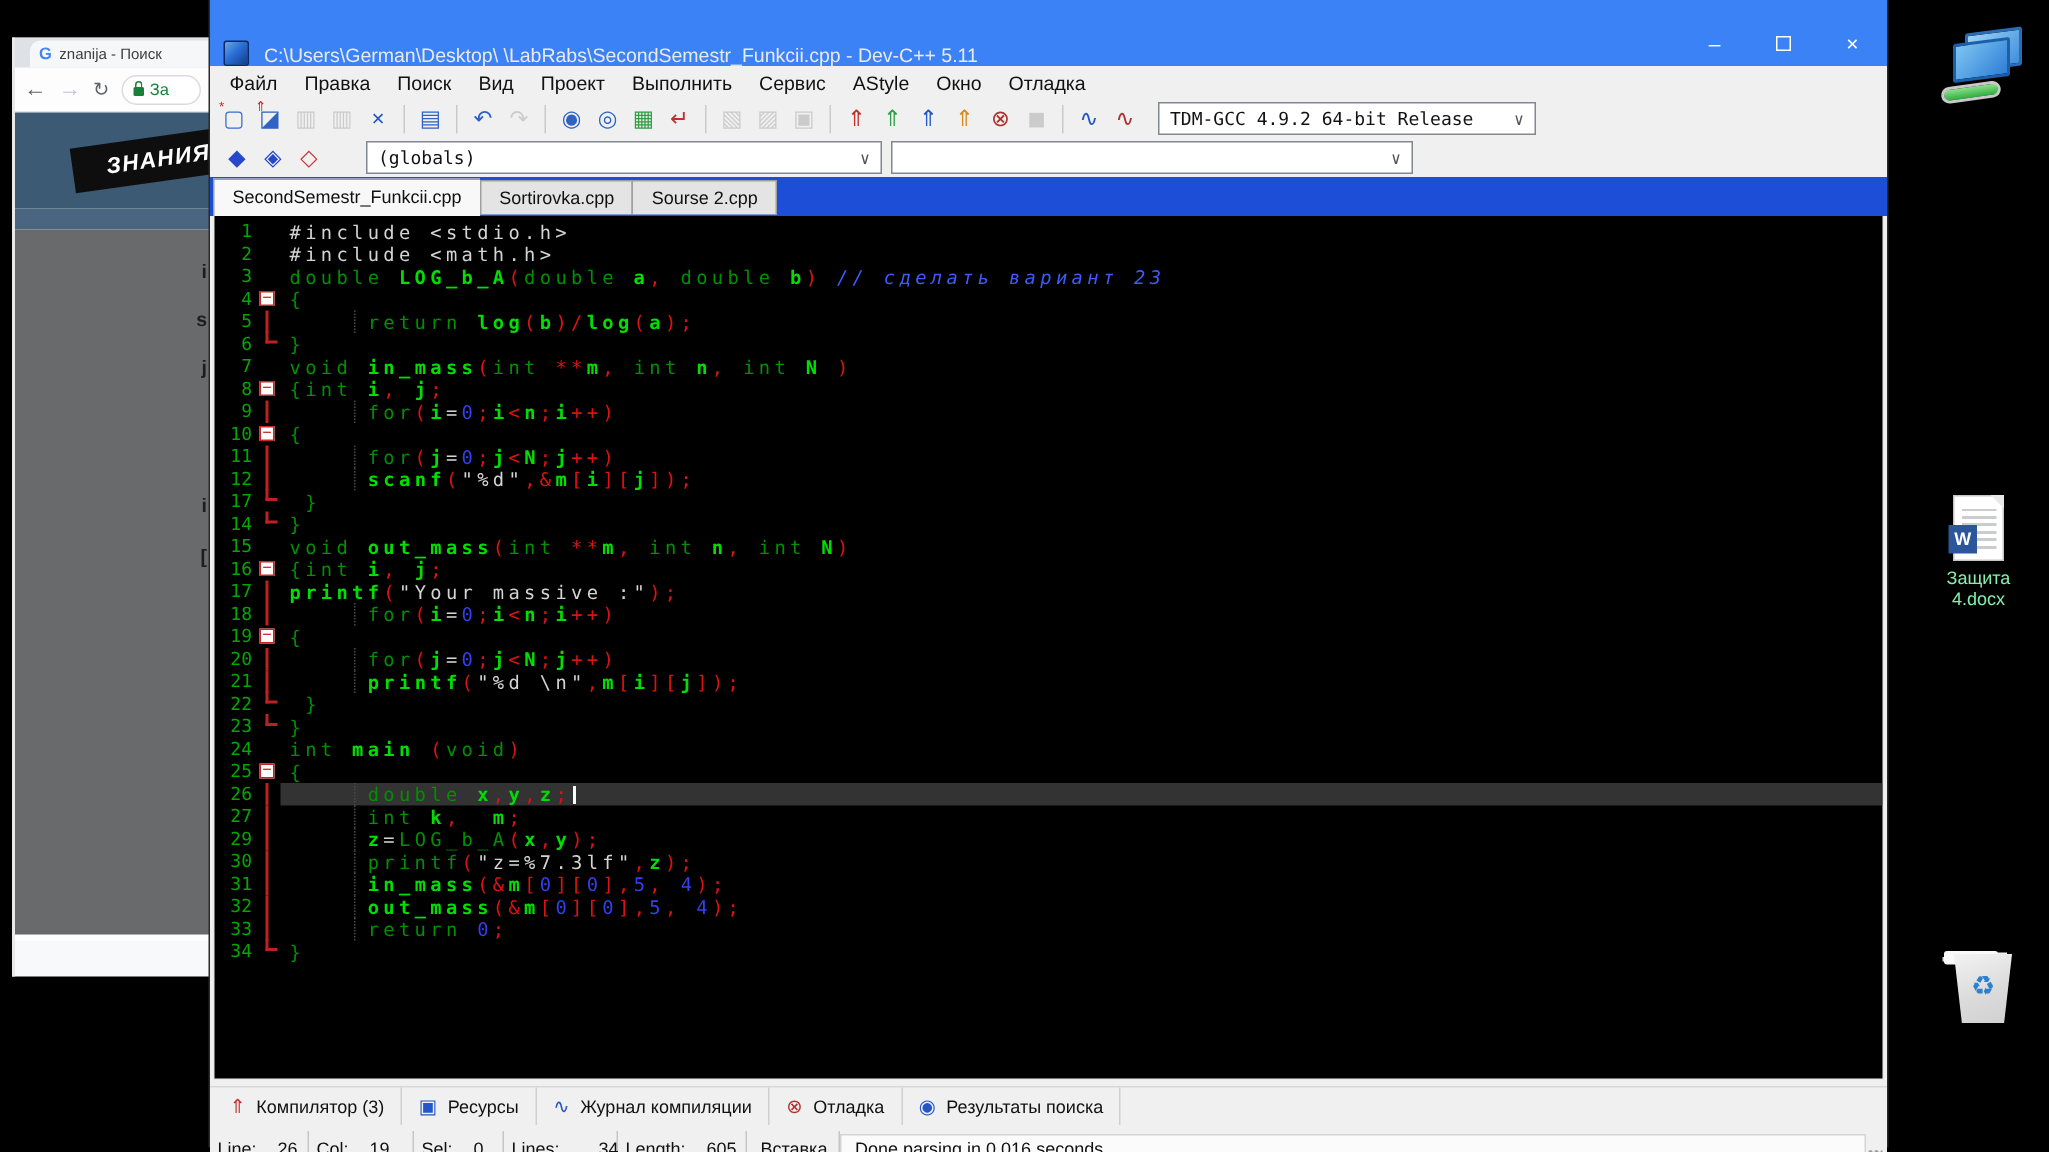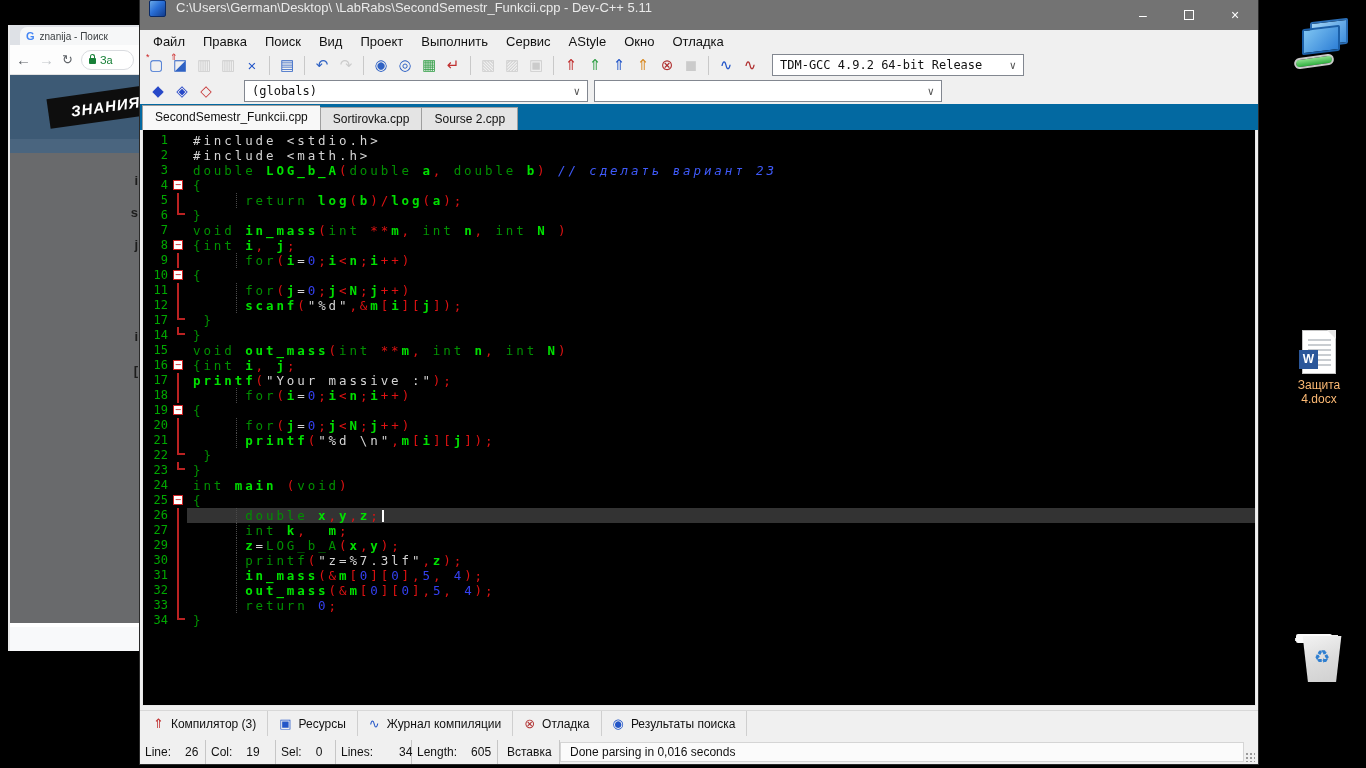--- a/index.html
+++ b/index.html
@@ -44,54 +44,54 @@
   .app-bar{position:absolute;left:4px;top:38px;width:40px;height:11px;border-radius:6px;
            background:linear-gradient(#8be08b,#2fae3f);border:2px solid #c9c9c9;transform:rotate(-8deg);}
   .dt-doc{left:1286px;top:330px;width:66px;}
   .w-page{position:relative;width:34px;height:44px;margin:0 auto;background:#fff;border:1px solid #c5c5c5;}
   .w-lines{position:absolute;left:5px;right:4px;top:5px;bottom:5px;
            background:repeating-linear-gradient(#fff 0 3px,#c9cdd1 3px 5px);}
   .w-fold{position:absolute;right:-1px;top:-1px;width:9px;height:9px;background:#e8e8e8;
           clip-path:polygon(0 0,100% 100%,100% 0);}
   .w-sq{position:absolute;left:-4px;bottom:4px;width:19px;height:19px;background:#2b579a;color:#fff;
         font-weight:bold;font-size:12px;line-height:19px;text-align:center;}
-  .dt-label{margin-top:4px;color:#fdba74;font-size:12px;line-height:14px;text-shadow:1px 1px 2px #000;}
+  .dt-label{margin-top:4px;color:#86efac;font-size:12px;line-height:14px;text-shadow:1px 1px 2px #000;}
   .dt-bin{left:1292px;top:634px;width:60px;height:62px;}
   .bin-body{position:relative;width:44px;height:48px;margin:0 auto;
             clip-path:polygon(6% 4%,94% 4%,82% 100%,18% 100%);
             background:linear-gradient(160deg,#f5f5f5 0%,#dcdcdc 55%,#cfcfcf 100%);}
   .bin-body span{position:absolute;left:0;right:0;top:12px;color:#2f7fd0;font-size:18px;}
   .bin-top{position:absolute;left:4px;top:0px;width:36px;height:9px;background:#fafafa;border-radius:2px;
            box-shadow:8px -1px 0 -2px #eee, -4px 1px 0 -3px #ddd;}
 
   
   .devwin{position:absolute;left:140px;top:0;width:1118px;height:764px;background:#f0f0f0;
           box-shadow:0 0 0 1px #2a2a2a;display:flex;flex-direction:column;}
-  .titlebar{height:30px;background:#737373;display:flex;align-items:flex-start;flex:none;}
+  .titlebar{height:44px;background:#3b82f6;display:flex;align-items:flex-end;flex:none;}
   .t-icon{width:17px;height:17px;margin:0 10px 0 9px;background:linear-gradient(135deg,#69a8e8 0%,#2a6fd6 45%,#123c8c 100%);
           border:1px solid #0a2a66;border-radius:2px;flex:none;}
   .t-text{color:#eaeaea;font-size:13px;white-space:nowrap;overflow:hidden;flex:1;}
   .t-ctrls{display:flex;flex:none;height:30px;}
   .t-btn{width:46px;height:30px;display:flex;align-items:center;justify-content:center;color:#fff;font-size:14px;}
   .t-max{width:10px;height:10px;border:1px solid #fff;display:block;}
   .menubar{height:22px;display:flex;align-items:center;padding-left:4px;flex:none;background:#f0f0f0;}
   .menu-item{padding:2px 9px;font-size:13px;color:#111;}
   .tbar{height:26px;display:flex;align-items:center;padding-left:4px;flex:none;background:#f0f0f0;}
   .ticon{width:24px;height:22px;display:flex;align-items:center;justify-content:center;font-size:15px;position:relative;flex:none;}
   .ticon .sub{position:absolute;left:2px;top:-2px;font-size:9px;}
   .ticon.dis{opacity:.42;filter:grayscale(1);}
   .tsep{width:1px;height:19px;background:#c9c9c9;margin:0 5px;flex:none;}
   .combo{height:22px;background:#fff;border:1px solid #828790;display:flex;align-items:center;
          padding:0 7px;font-family:"DejaVu Sans Mono",monospace;font-size:12px;color:#111;}
   .combo .chev{margin-left:auto;color:#555;font-size:11px;padding-left:8px;}
   .c-compiler{width:252px;margin-left:10px;}
   .tbar2{height:26px;display:flex;align-items:center;padding-left:6px;flex:none;background:#f0f0f0;}
   .c-globals{width:344px;margin-left:26px;}
   .c-member{width:348px;margin-left:6px;}
-  .tabbar{height:26px;display:flex;align-items:flex-end;padding-left:2px;flex:none;background:#0369a1;}
+  .tabbar{height:26px;display:flex;align-items:center;padding-left:2px;flex:none;background:#1d4ed8;}
   .etab{height:23px;padding:4px 12px 0;font-size:12px;color:#111;background:#e4e4e4;
         border:1px solid #9f9f9f;border-bottom:none;border-right:none;white-space:nowrap;}
   .etab:last-child{border-right:1px solid #9f9f9f;}
   .etab.active{background:#f8f8f8;height:25px;}
 
   
   .editor{height:576px;margin:0 2px;background:var(--bg,#000);border:1px solid #e8e8e8;border-top:none;
           overflow:hidden;flex:none;padding-top:3px;
           font-family:"DejaVu Sans Mono",monospace;font-size:12.5px;letter-spacing:2.9px;}
   .cl{display:flex;height:15px;line-height:15px;}

